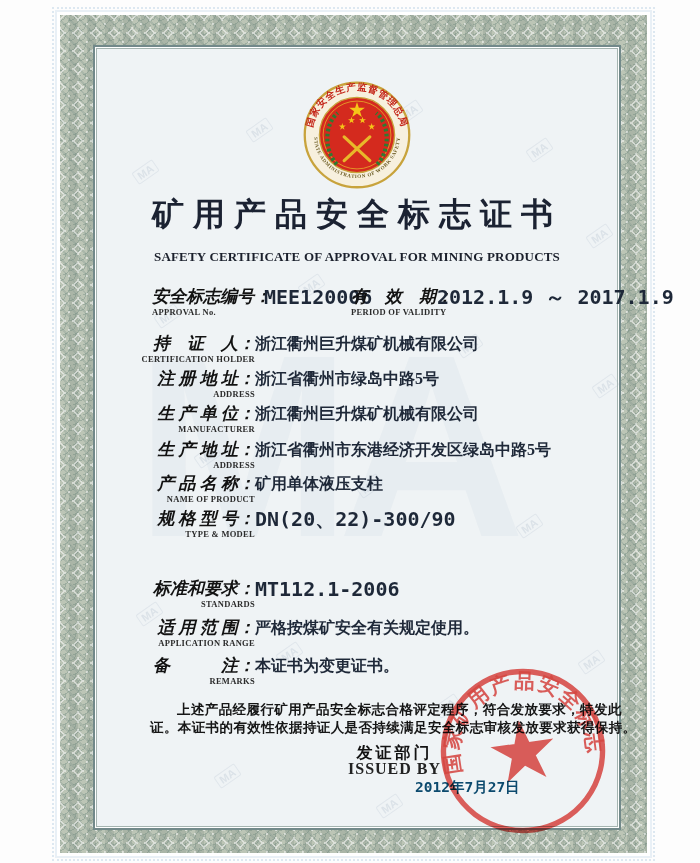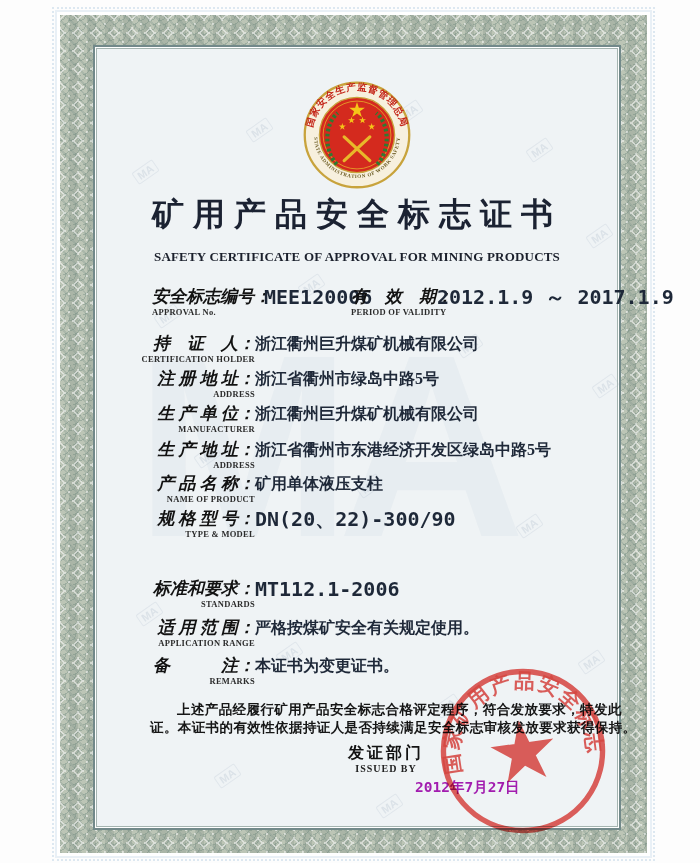--- a/index.html
+++ b/index.html
@@ -45,22 +45,22 @@
   .field-row{position:absolute;left:42px;display:flex;align-items:flex-start;text-align:right;}
   .field-row .lb{width:118px;flex:0 0 118px;}
   
   .statement{position:absolute;left:55px;top:654px;width:472px;font-size:13.5px;font-weight:bold;
              color:#161616;line-height:17.5px;letter-spacing:0.4px;}
   .statement .l1{padding-left:27px;white-space:nowrap;}
   .statement .l2{white-space:nowrap;}
   
   .issuer{position:absolute;left:253px;top:696px;text-align:center;}
   .issuer .cn{font-size:16px;font-weight:bold;color:#121212;letter-spacing:3px;line-height:19px;}
-  .issuer .en{font-size:10px;font-weight:bold;color:#222;letter-spacing:1px;line-height:13px;}
-  .date{position:absolute;left:320px;top:731px;font-size:14.5px;font-weight:bold;color:#a21caf;
+  .issuer .en{font-size:16px;font-weight:bold;color:#222;letter-spacing:1px;line-height:13px;}
+  .date{position:absolute;left:320px;top:731px;font-size:14.5px;font-weight:bold;color:#0c4a6e;
         font-family:"DejaVu Sans Mono",monospace;}
   
   .seal{position:absolute;left:342px;top:618px;width:172px;height:172px;mix-blend-mode:multiply;
         transform:rotate(-8deg);opacity:0.92;}
 </style>
 </head>
 <body>
 
 <div class="page">
   <div class="cert">

